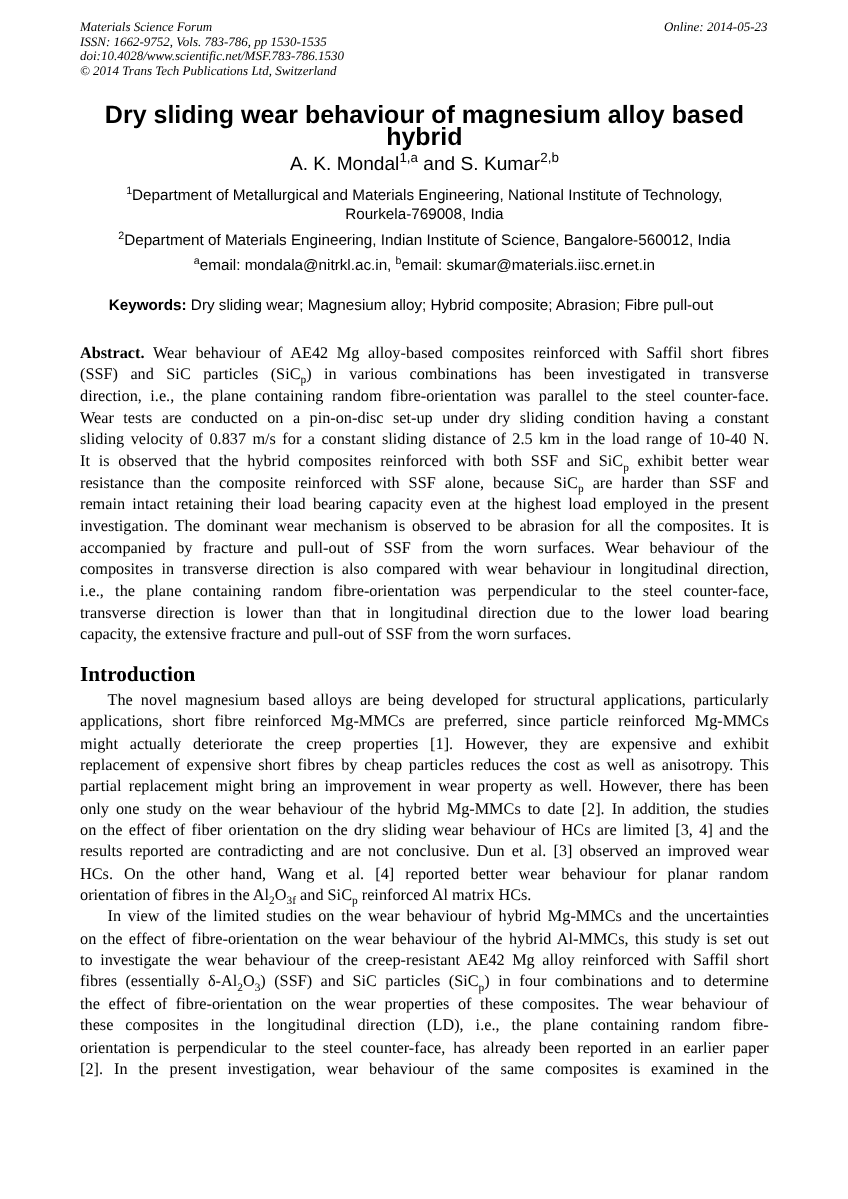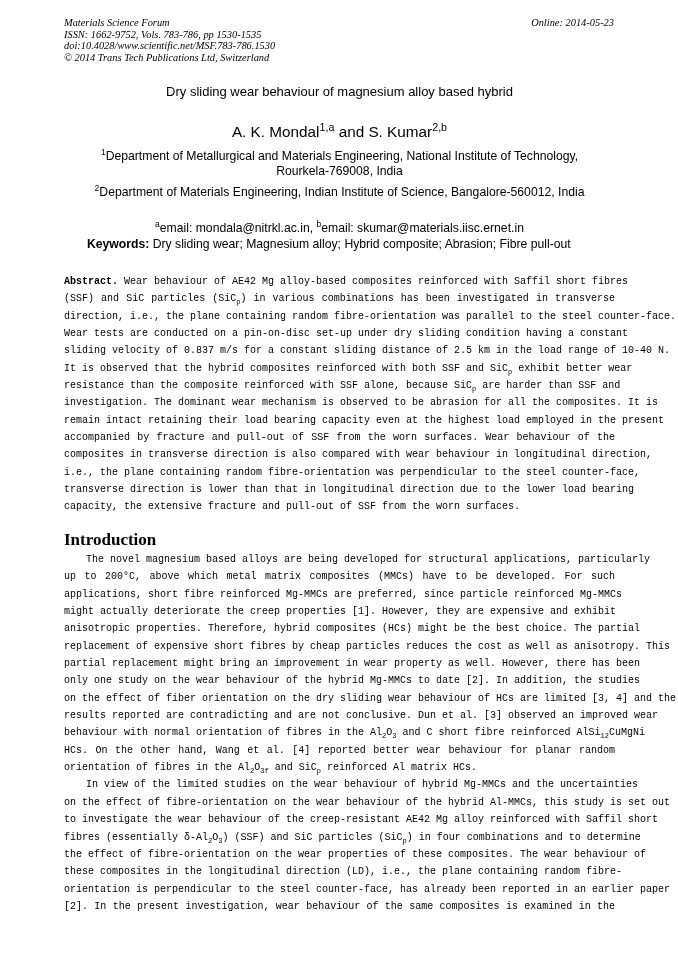--- a/index.html
+++ b/index.html
@@ -1,31 +1,31 @@
 <!DOCTYPE html>
 <html><head>
 <meta charset="utf-8">
 <style>
   html, body { margin:0; padding:0; background:#ffffff; }
   body { width:678px; height:959px; position:relative; overflow:hidden; color:#000; }
   .hdr { position:absolute; font-family:"Liberation Serif", serif; font-style:italic; font-size:10.4px; line-height:11.5px; }
   .hdr-left { left:64px; top:17px; }
   .hdr-right { right:64px; top:17px; text-align:right; }
   .center { position:absolute; left:64px; width:551px; text-align:center; font-family:"Liberation Sans", sans-serif; }
-  .title { top:83px; font-size:13px; font-weight:normal; line-height:18px; }
+  .title { top:83px; font-size:20px; font-weight:bold; line-height:18px; }
   .authors { top:123px; font-size:15.3px; line-height:18px; }
   .affil { font-size:12.2px; line-height:15px; }
   .aff1 { top:149px; }
   .aff2 { top:185px; }
-  .email { top:221px; }
+  .email { top:205px; }
   sup { font-size:70%; line-height:0; vertical-align:super; }
   sub { font-size:70%; line-height:0; vertical-align:sub; }
   .keywords { position:absolute; left:64px; top:237px; width:560px; font-family:"Liberation Sans", sans-serif; font-size:12.2px; line-height:15px;padding-left:23px; }
   .kw-label { font-weight:bold; }
-  .body { position:absolute; left:64px; width:551px; font-family:Liberation Mono, monospace; font-size:10px; }
+  .body { position:absolute; left:64px; width:551px; font-family:Liberation Serif, serif; font-size:13px; }
   .line { height:17.35px; line-height:17.35px; text-align:justify; text-align-last:justify; white-space:nowrap; overflow:visible; }
   .line.last { text-align-last:left; }
   .line.indent { text-indent:22px; }
   .abstract { top:273px; }
   .abs-label { font-weight:bold; }
   .intro-heading { position:absolute; left:64px; top:531px; font-family:"Liberation Serif", serif; font-weight:bold; font-size:17px; line-height:17px; }
   .intro { top:551px; }
 </style>
 </head>
 <body>
@@ -62,43 +62,40 @@
 </div>
 
 <div class="body abstract">
   <div class="line"><span class="abs-label">Abstract.</span><span> Wear behaviour of AE42 Mg alloy-based composites reinforced with Saffil short fibres</span></div>
   <div class="line"><span>(SSF) and SiC particles (SiC</span><sub>p</sub><span>) in various combinations has been investigated in transverse</span></div>
   <div class="line">direction, i.e., the plane containing random fibre-orientation was parallel to the steel counter-face.</div>
   <div class="line">Wear tests are conducted on a pin-on-disc set-up under dry sliding condition having a constant</div>
   <div class="line">sliding velocity of 0.837 m/s for a constant sliding distance of 2.5 km in the load range of 10-40 N.</div>
   <div class="line"><span>It is observed that the hybrid composites reinforced with both SSF and SiC</span><sub>p</sub><span> exhibit better wear</span></div>
   <div class="line"><span>resistance than the composite reinforced with SSF alone, because SiC</span><sub>p</sub><span> are harder than SSF and</span></div>
+  <div class="line">remain intact retaining their load bearing capacity even at the highest load employed in the present</div>
   <div class="line">investigation. The dominant wear mechanism is observed to be abrasion for all the composites. It is</div>
-  <div class="line">remain intact retaining their load bearing capacity even at the highest load employed in the present</div>
   <div class="line">accompanied by fracture and pull-out of SSF from the worn surfaces. Wear behaviour of the</div>
   <div class="line">composites in transverse direction is also compared with wear behaviour in longitudinal direction,</div>
   <div class="line">i.e., the plane containing random fibre-orientation was perpendicular to the steel counter-face,</div>
   <div class="line">transverse direction is lower than that in longitudinal direction due to the lower load bearing</div>
   <div class="line last">capacity, the extensive fracture and pull-out of SSF from the worn surfaces.</div>
 </div>
 
 <div class="intro-heading">Introduction</div>
 
 <div class="body intro">
   <div class="line indent">The novel magnesium based alloys are being developed for structural applications, particularly</div>
-  <div class="line">up to 200°C, above which metal matrix composites (MMCs) have to be developed. For such</div>
   <div class="line">applications, short fibre reinforced Mg-MMCs are preferred, since particle reinforced Mg-MMCs</div>
   <div class="line">might actually deteriorate the creep properties [1]. However, they are expensive and exhibit</div>
-  <div class="line">anisotropic properties. Therefore, hybrid composites (HCs) might be the best choice. The partial</div>
   <div class="line">replacement of expensive short fibres by cheap particles reduces the cost as well as anisotropy. This</div>
   <div class="line">partial replacement might bring an improvement in wear property as well. However, there has been</div>
   <div class="line">only one study on the wear behaviour of the hybrid Mg-MMCs to date [2]. In addition, the studies</div>
   <div class="line">on the effect of fiber orientation on the dry sliding wear behaviour of HCs are limited [3, 4] and the</div>
   <div class="line">results reported are contradicting and are not conclusive. Dun et al. [3] observed an improved wear</div>
-  <div class="line"><span>behaviour with normal orientation of fibres in the Al</span><sub>2</sub><span>O</span><sub>3</sub><span> and C short fibre reinforced AlSi</span><sub>12</sub><span>CuMgNi</span></div>
   <div class="line">HCs. On the other hand, Wang et al. [4] reported better wear behaviour for planar random</div>
   <div class="line last"><span>orientation of fibres in the Al</span><sub>2</sub><span>O</span><sub>3f</sub><span> and SiC</span><sub>p</sub><span> reinforced Al matrix HCs.</span></div>
   <div class="line indent">In view of the limited studies on the wear behaviour of hybrid Mg-MMCs and the uncertainties</div>
   <div class="line">on the effect of fibre-orientation on the wear behaviour of the hybrid Al-MMCs, this study is set out</div>
   <div class="line">to investigate the wear behaviour of the creep-resistant AE42 Mg alloy reinforced with Saffil short</div>
   <div class="line"><span>fibres (essentially δ-Al</span><sub>2</sub><span>O</span><sub>3</sub><span>) (SSF) and SiC particles (SiC</span><sub>p</sub><span>) in four combinations and to determine</span></div>
   <div class="line">the effect of fibre-orientation on the wear properties of these composites. The wear behaviour of</div>
   <div class="line">these composites in the longitudinal direction (LD), i.e., the plane containing random fibre-</div>
   <div class="line">orientation is perpendicular to the steel counter-face, has already been reported in an earlier paper</div>
   <div class="line">[2]. In the present investigation, wear behaviour of the same composites is examined in the</div>

